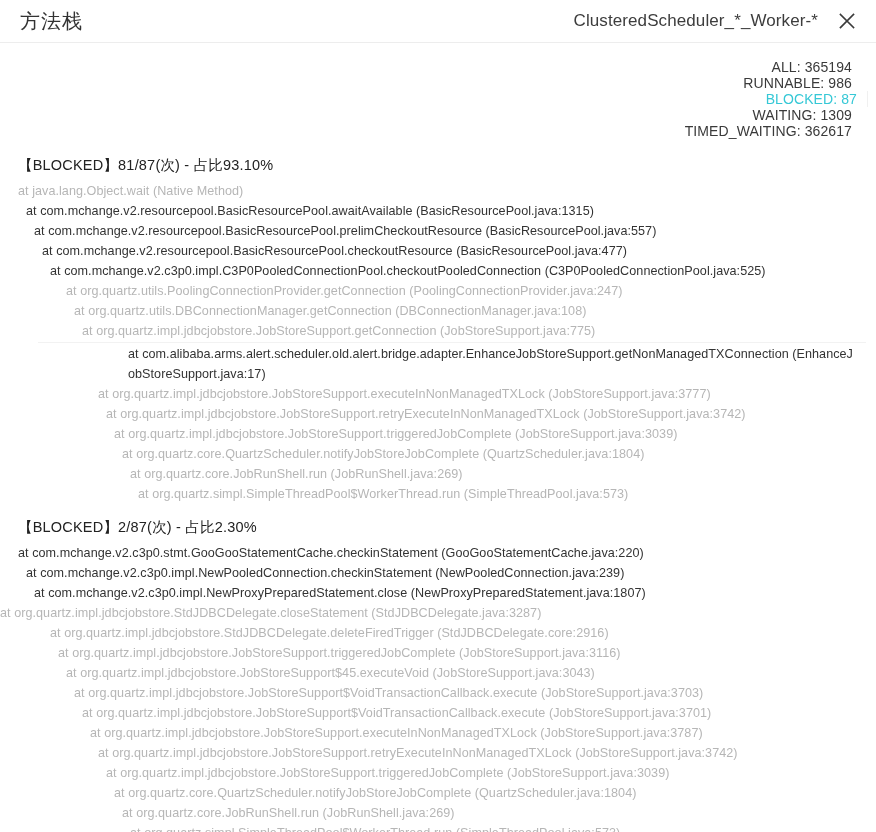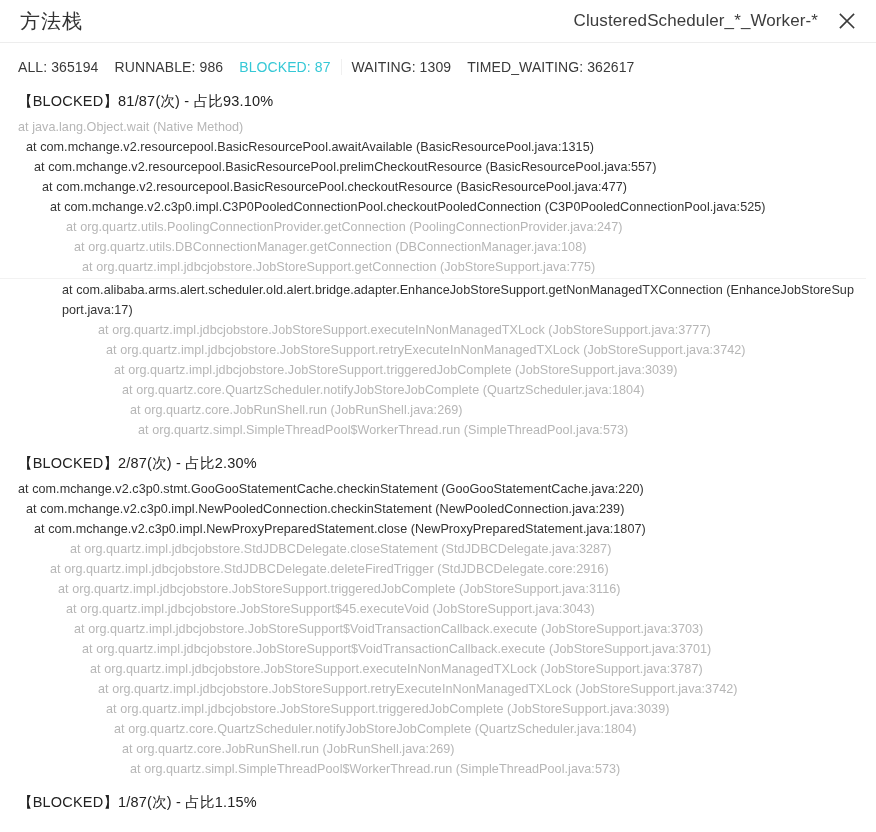--- a/index.html
+++ b/index.html
@@ -62,20 +62,21 @@
   .close-btn svg { display: block; }
 
   
   .stats {
     display: flex;
     align-items: flex-end;
     padding: 16px 8px 13px 18px;
     font-size: 14px;
     color: #3a3a3a;
     white-space: nowrap;
+    flex-direction: column;
   }
   .stat {
     margin-right: 16px;
     letter-spacing: .1px;
   }
   .stat.accent { color: #35c8d6; }
   .stat.divider-after {
     margin-right: 0;
     padding-right: 10px;
     border-right: 1px solid #f0f0f0;
@@ -142,36 +143,36 @@
         <div class="group-title">【BLOCKED】81/87(次) - 占比93.10%</div>
         <div class="frames">
           <div class="frame" style="padding-left: 18px;">at java.lang.Object.wait (Native Method)</div>
           <div class="frame dark" style="padding-left: 26px;">at com.mchange.v2.resourcepool.BasicResourcePool.awaitAvailable (BasicResourcePool.java:1315)</div>
           <div class="frame dark" style="padding-left: 34px;">at com.mchange.v2.resourcepool.BasicResourcePool.prelimCheckoutResource (BasicResourcePool.java:557)</div>
           <div class="frame dark" style="padding-left: 42px;">at com.mchange.v2.resourcepool.BasicResourcePool.checkoutResource (BasicResourcePool.java:477)</div>
           <div class="frame dark" style="padding-left: 50px;">at com.mchange.v2.c3p0.impl.C3P0PooledConnectionPool.checkoutPooledConnection (C3P0PooledConnectionPool.java:525)</div>
           <div class="frame" style="padding-left: 66px;">at org.quartz.utils.PoolingConnectionProvider.getConnection (PoolingConnectionProvider.java:247)</div>
           <div class="frame" style="padding-left: 74px;">at org.quartz.utils.DBConnectionManager.getConnection (DBConnectionManager.java:108)</div>
           <div class="frame" style="padding-left: 82px;">at org.quartz.impl.jdbcjobstore.JobStoreSupport.getConnection (JobStoreSupport.java:775)</div>
-          <div class="frame dark rule-above" style="padding-left: 62px;">at com.alibaba.arms.alert.scheduler.old.alert.bridge.adapter.EnhanceJobStoreSupport.getNonManagedTXConnection (EnhanceJobStoreSupport.java:17)</div>
+          <div class="frame dark rule-above" style="padding-left: 90px; margin-left: 38px;">at com.alibaba.arms.alert.scheduler.old.alert.bridge.adapter.EnhanceJobStoreSupport.getNonManagedTXConnection (EnhanceJobStoreSupport.java:17)</div>
           <div class="frame" style="padding-left: 98px;">at org.quartz.impl.jdbcjobstore.JobStoreSupport.executeInNonManagedTXLock (JobStoreSupport.java:3777)</div>
           <div class="frame" style="padding-left: 106px;">at org.quartz.impl.jdbcjobstore.JobStoreSupport.retryExecuteInNonManagedTXLock (JobStoreSupport.java:3742)</div>
           <div class="frame" style="padding-left: 114px;">at org.quartz.impl.jdbcjobstore.JobStoreSupport.triggeredJobComplete (JobStoreSupport.java:3039)</div>
           <div class="frame" style="padding-left: 122px;">at org.quartz.core.QuartzScheduler.notifyJobStoreJobComplete (QuartzScheduler.java:1804)</div>
           <div class="frame" style="padding-left: 130px;">at org.quartz.core.JobRunShell.run (JobRunShell.java:269)</div>
           <div class="frame" style="padding-left: 138px;">at org.quartz.simpl.SimpleThreadPool$WorkerThread.run (SimpleThreadPool.java:573)</div>
         </div>
       </div>
       <div class="group">
         <div class="group-title">【BLOCKED】2/87(次) - 占比2.30%</div>
         <div class="frames">
           <div class="frame dark" style="padding-left: 18px;">at com.mchange.v2.c3p0.stmt.GooGooStatementCache.checkinStatement (GooGooStatementCache.java:220)</div>
           <div class="frame dark" style="padding-left: 26px;">at com.mchange.v2.c3p0.impl.NewPooledConnection.checkinStatement (NewPooledConnection.java:239)</div>
           <div class="frame dark" style="padding-left: 34px;">at com.mchange.v2.c3p0.impl.NewProxyPreparedStatement.close (NewProxyPreparedStatement.java:1807)</div>
-          <div class="frame" style="padding-left: 42px; margin-left: 28px;">at org.quartz.impl.jdbcjobstore.StdJDBCDelegate.closeStatement (StdJDBCDelegate.java:3287)</div>
+          <div class="frame" style="">at org.quartz.impl.jdbcjobstore.StdJDBCDelegate.closeStatement (StdJDBCDelegate.java:3287)</div>
           <div class="frame" style="padding-left: 50px;">at org.quartz.impl.jdbcjobstore.StdJDBCDelegate.deleteFiredTrigger (StdJDBCDelegate.core:2916)</div>
           <div class="frame" style="padding-left: 58px;">at org.quartz.impl.jdbcjobstore.JobStoreSupport.triggeredJobComplete (JobStoreSupport.java:3116)</div>
           <div class="frame" style="padding-left: 66px;">at org.quartz.impl.jdbcjobstore.JobStoreSupport$45.executeVoid (JobStoreSupport.java:3043)</div>
           <div class="frame" style="padding-left: 74px;">at org.quartz.impl.jdbcjobstore.JobStoreSupport$VoidTransactionCallback.execute (JobStoreSupport.java:3703)</div>
           <div class="frame" style="padding-left: 82px;">at org.quartz.impl.jdbcjobstore.JobStoreSupport$VoidTransactionCallback.execute (JobStoreSupport.java:3701)</div>
           <div class="frame" style="padding-left: 90px;">at org.quartz.impl.jdbcjobstore.JobStoreSupport.executeInNonManagedTXLock (JobStoreSupport.java:3787)</div>
           <div class="frame" style="padding-left: 98px;">at org.quartz.impl.jdbcjobstore.JobStoreSupport.retryExecuteInNonManagedTXLock (JobStoreSupport.java:3742)</div>
           <div class="frame" style="padding-left: 106px;">at org.quartz.impl.jdbcjobstore.JobStoreSupport.triggeredJobComplete (JobStoreSupport.java:3039)</div>
           <div class="frame" style="padding-left: 114px;">at org.quartz.core.QuartzScheduler.notifyJobStoreJobComplete (QuartzScheduler.java:1804)</div>
           <div class="frame" style="padding-left: 122px;">at org.quartz.core.JobRunShell.run (JobRunShell.java:269)</div>

